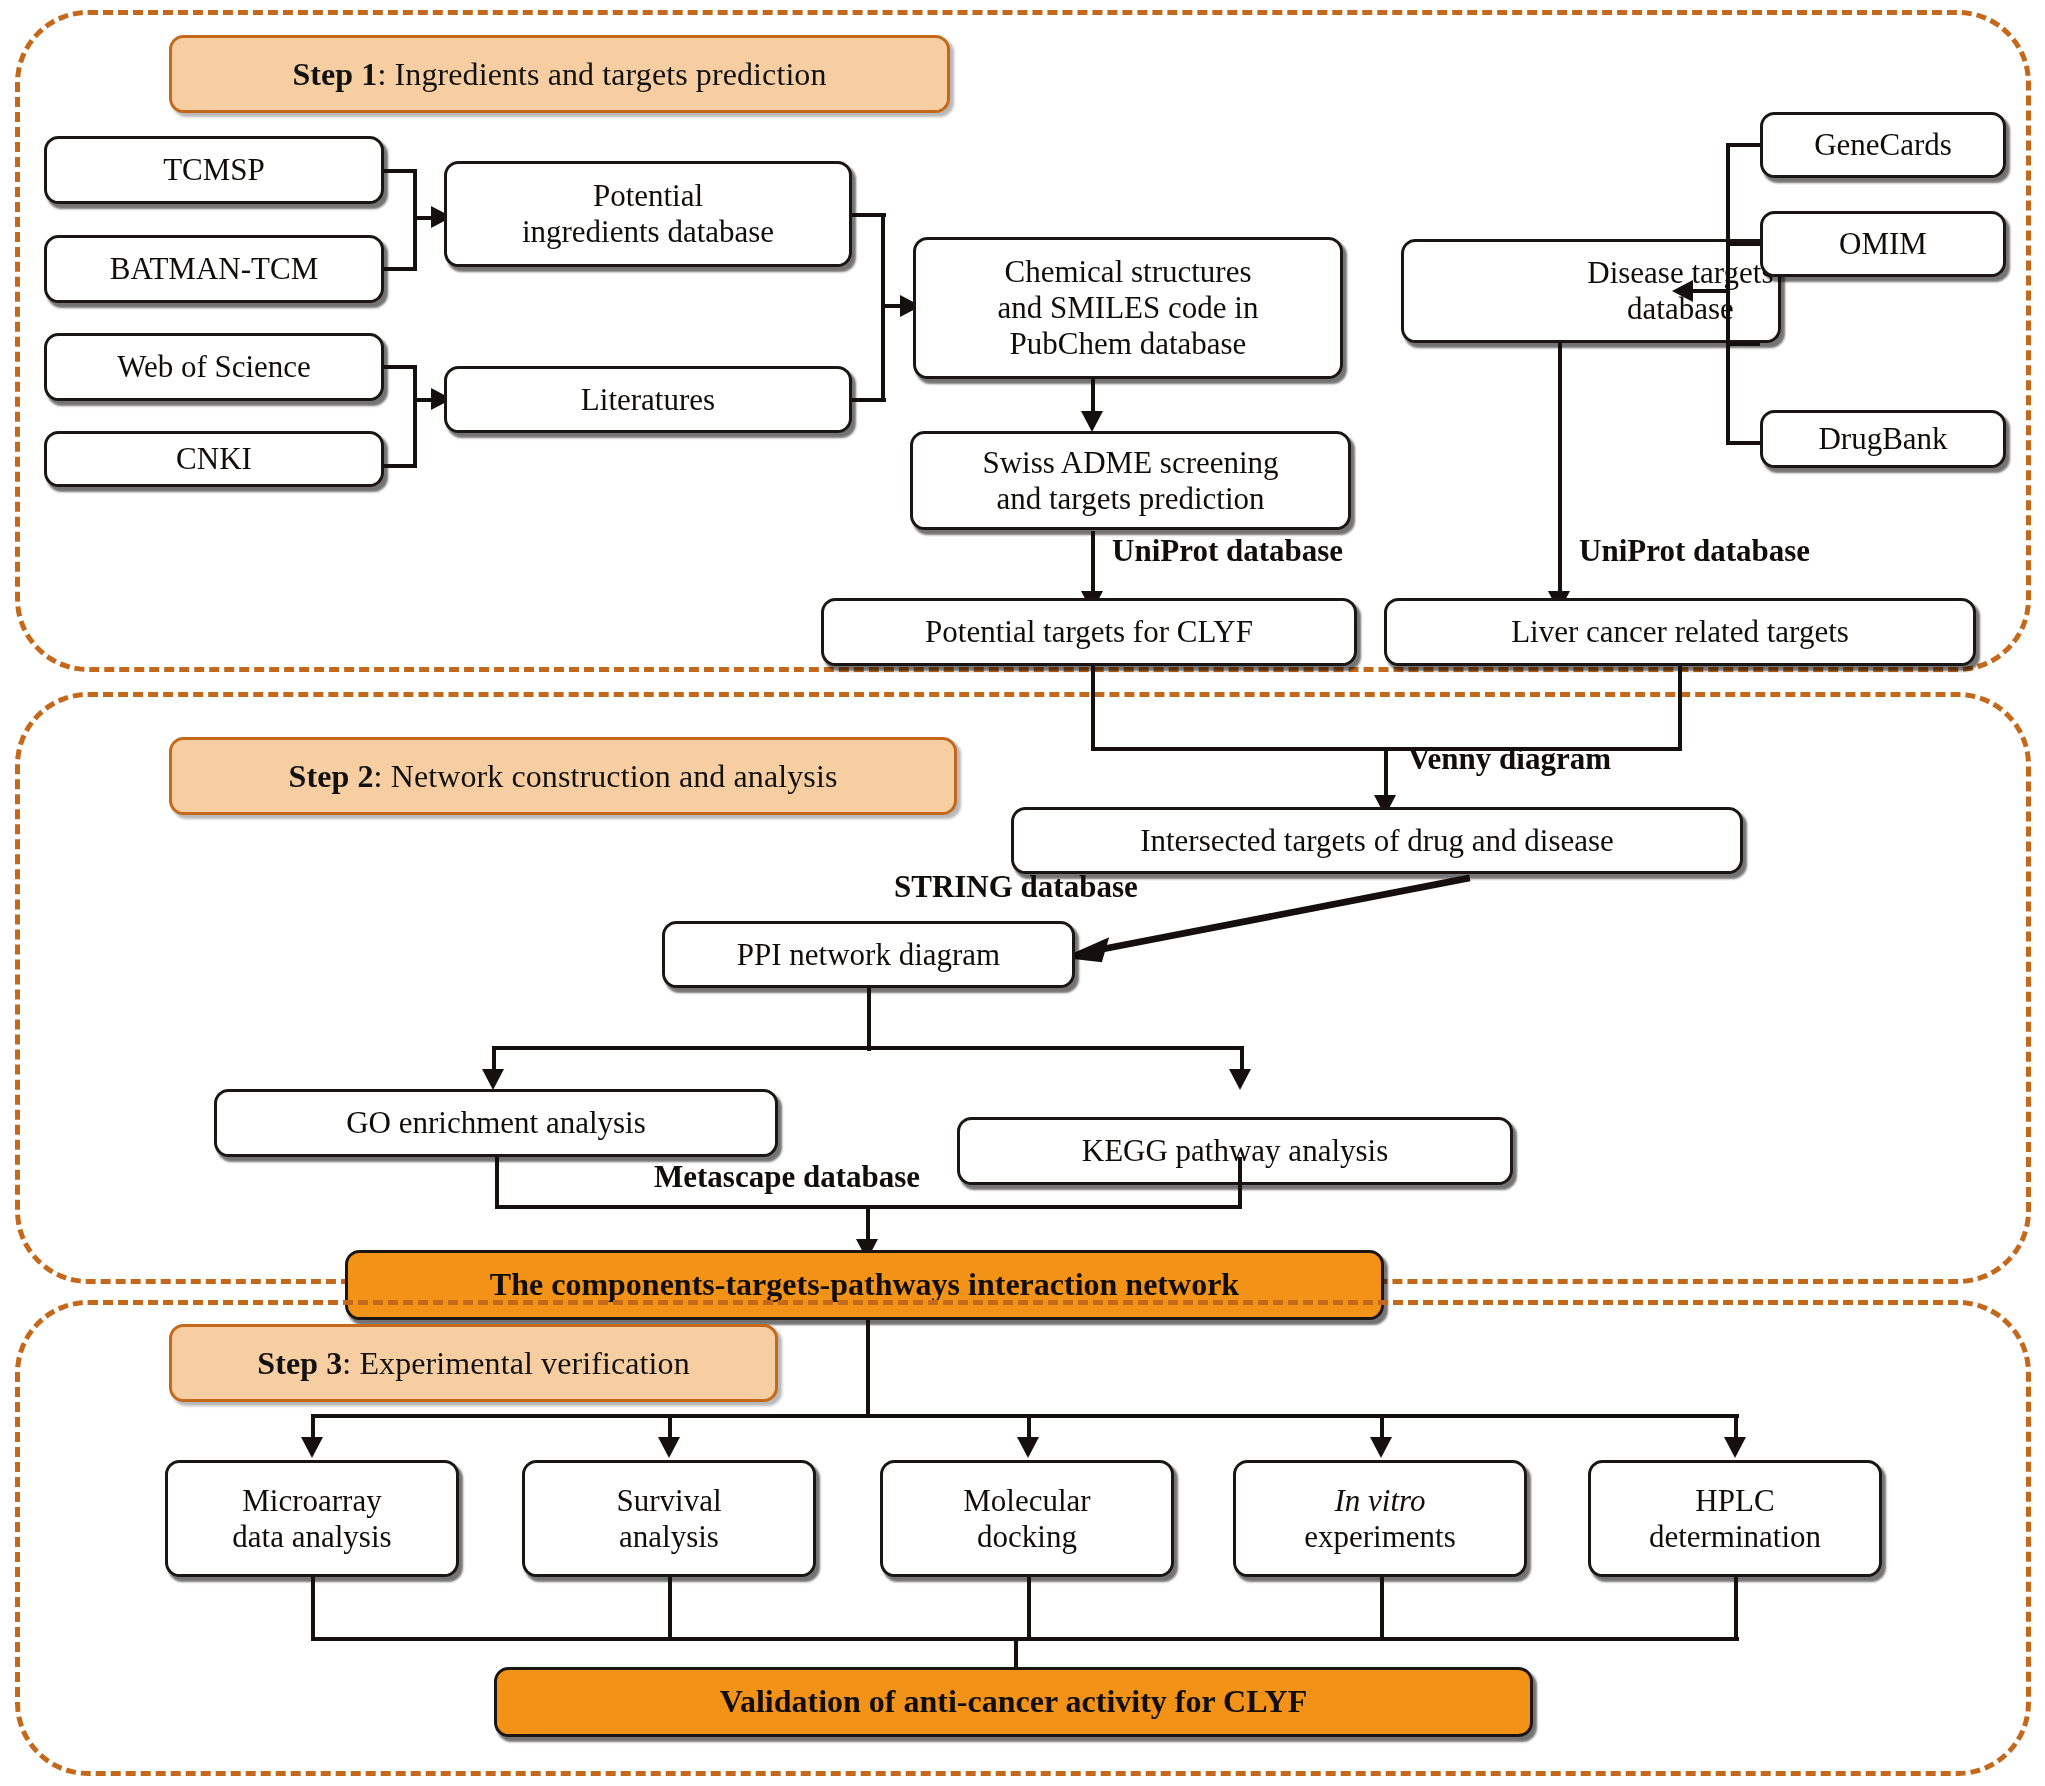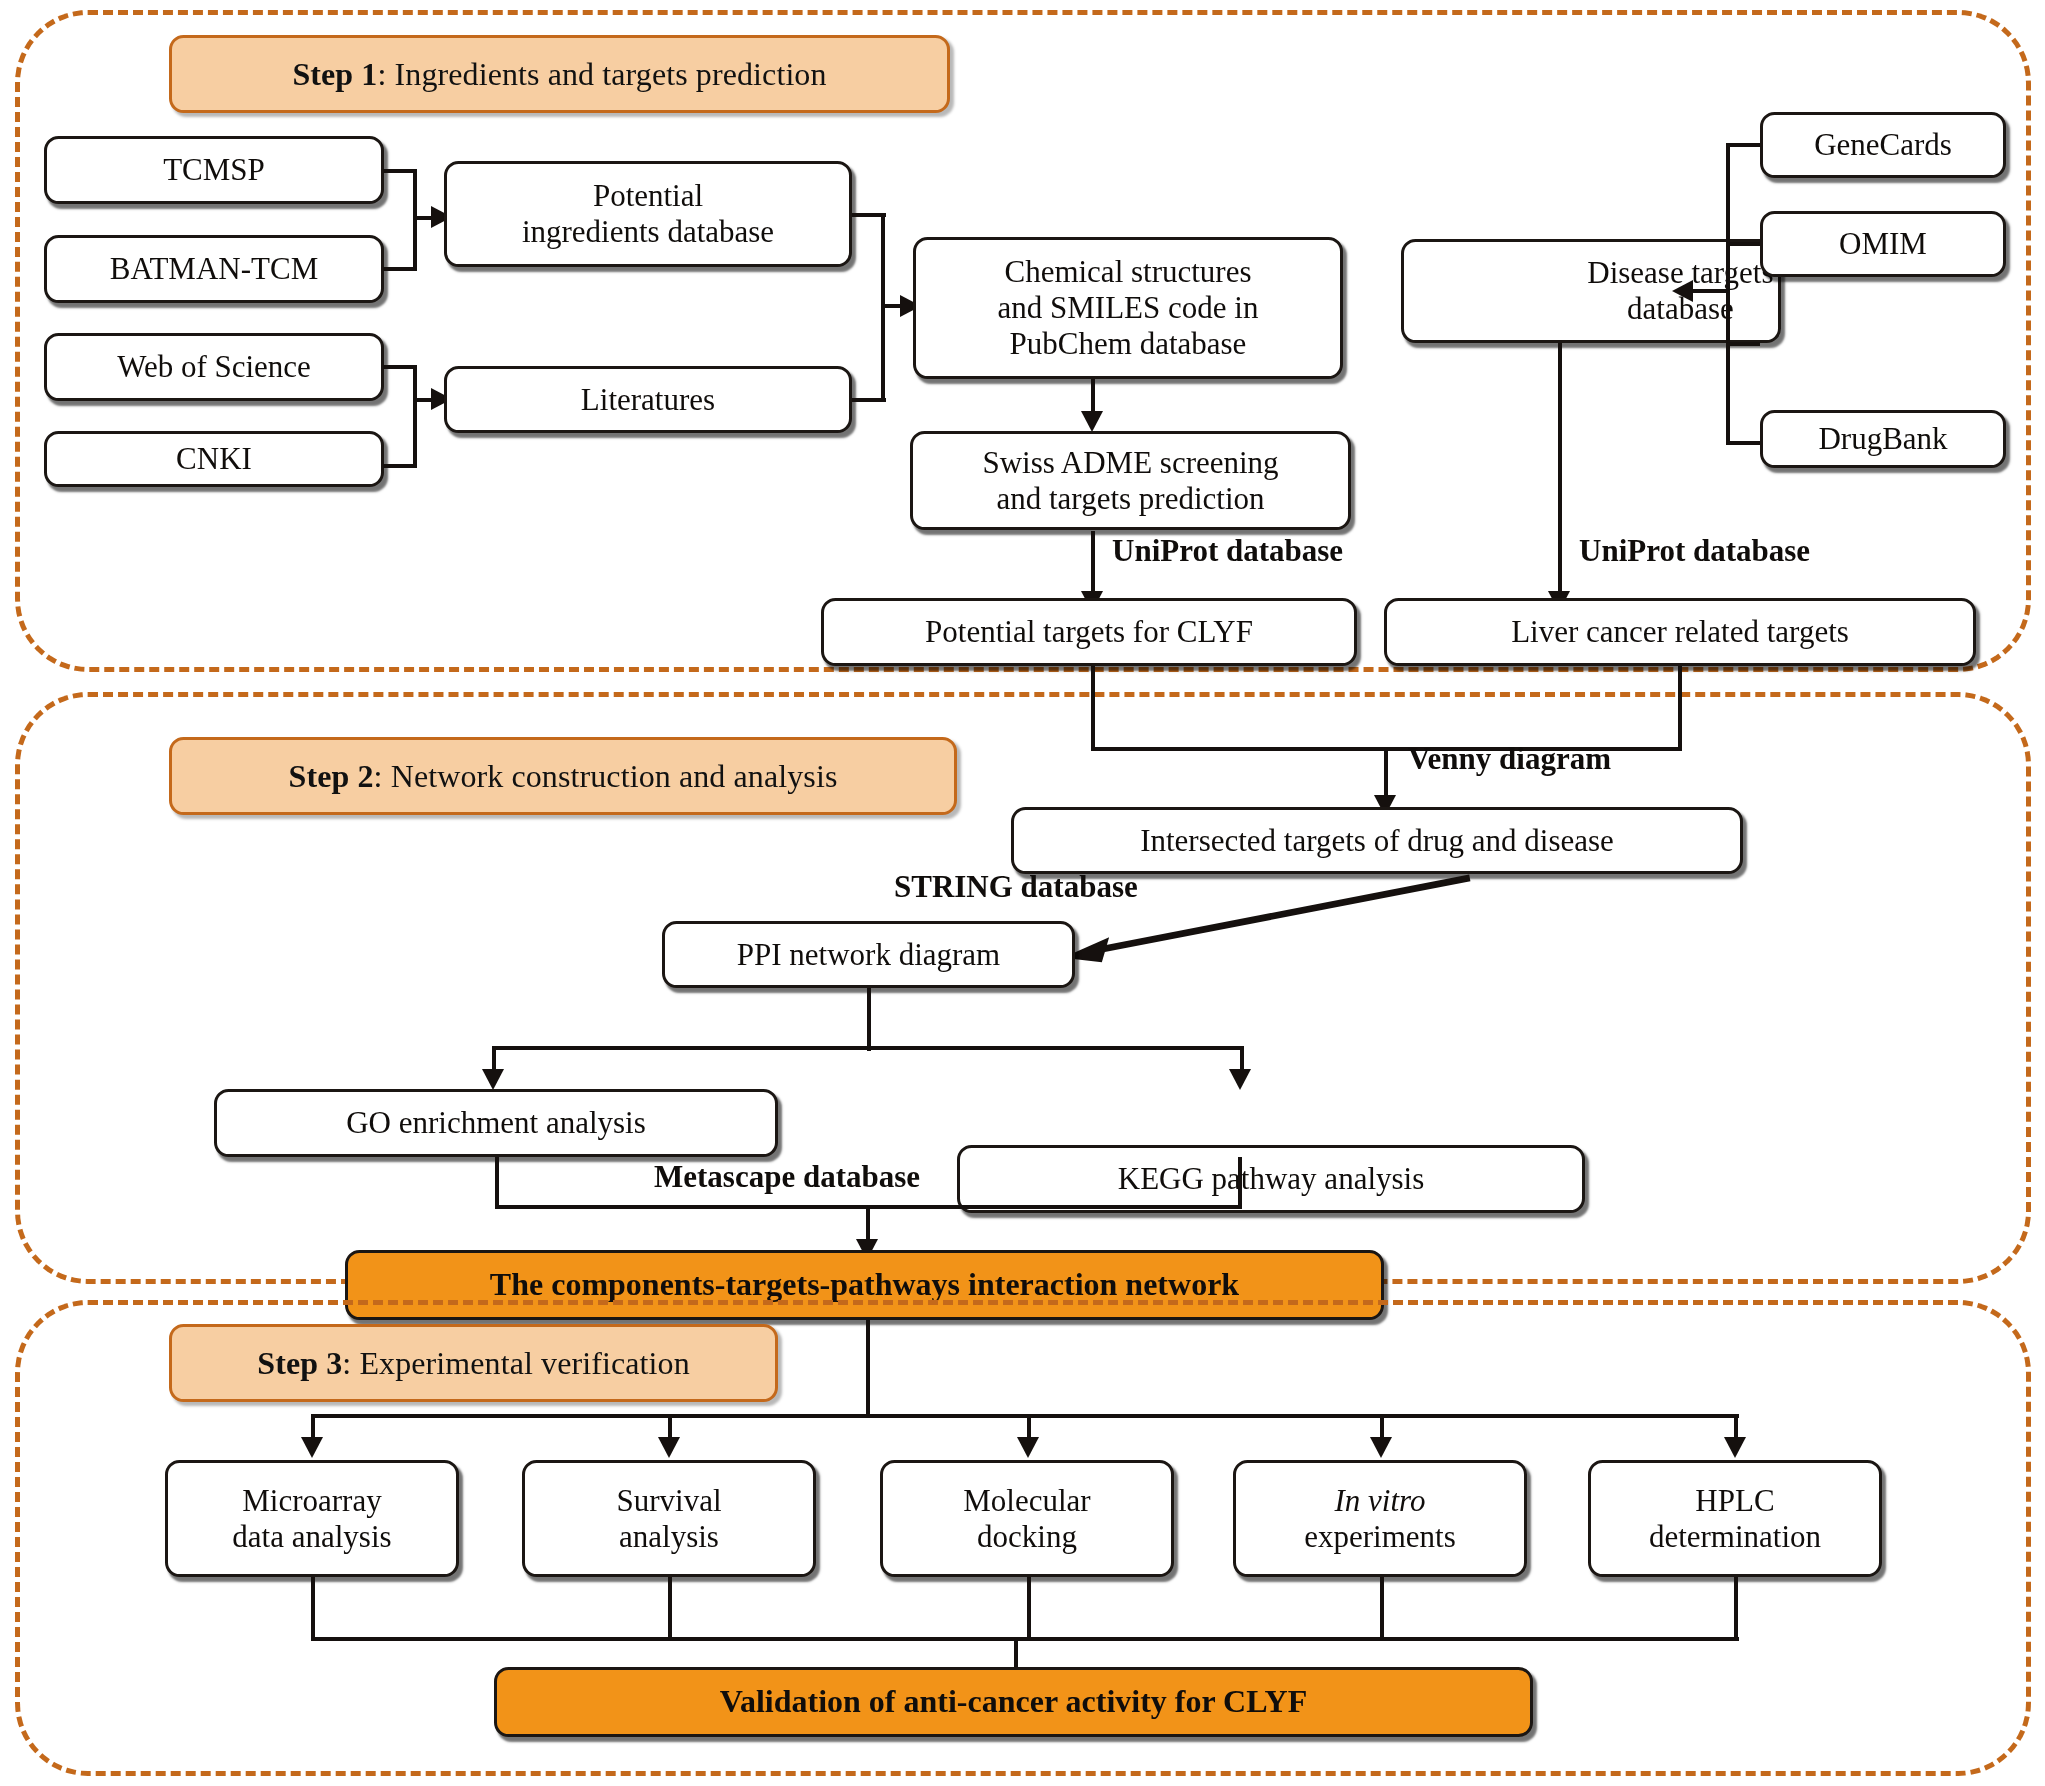--- a/index.html
+++ b/index.html
@@ -200,21 +200,21 @@
   <div class="ln vln" style="left:867px;top:988px;height:63px;"></div>
   <div class="ln hln" style="left:492px;top:1046px;width:752px;"></div>
   <div class="ln vln" style="left:492px;top:1046px;height:32px;"></div>
   <div class="ln vln" style="left:1240px;top:1046px;height:32px;"></div>
   <div class="arw-d" style="left:482px;top:1069px;"></div>
   <div class="arw-d" style="left:1229px;top:1069px;"></div>
 
   <div class="node" style="left:214px;top:1089px;width:564px;height:68px;">
     <span class="txt">GO enrichment analysis</span>
   </div>
-  <div class="node" style="left:957px;top:1145px;width:628px;height:68px;">
+  <div class="node" style="left:957px;top:1117px;width:556px;height:68px;">
     <span class="txt">KEGG pathway analysis</span>
   </div>
 
   <div class="ln vln" style="left:495px;top:1157px;height:51px;"></div>
   <div class="ln vln" style="left:1238px;top:1157px;height:51px;"></div>
   <div class="ln hln" style="left:495px;top:1205px;width:747px;"></div>
   <div class="ln vln" style="left:866px;top:1205px;height:45px;"></div>
   <div class="arw-d" style="left:856px;top:1239px;"></div>
   <div class="cap" style="left:654px;top:1159px;">Metascape database</div>
 

